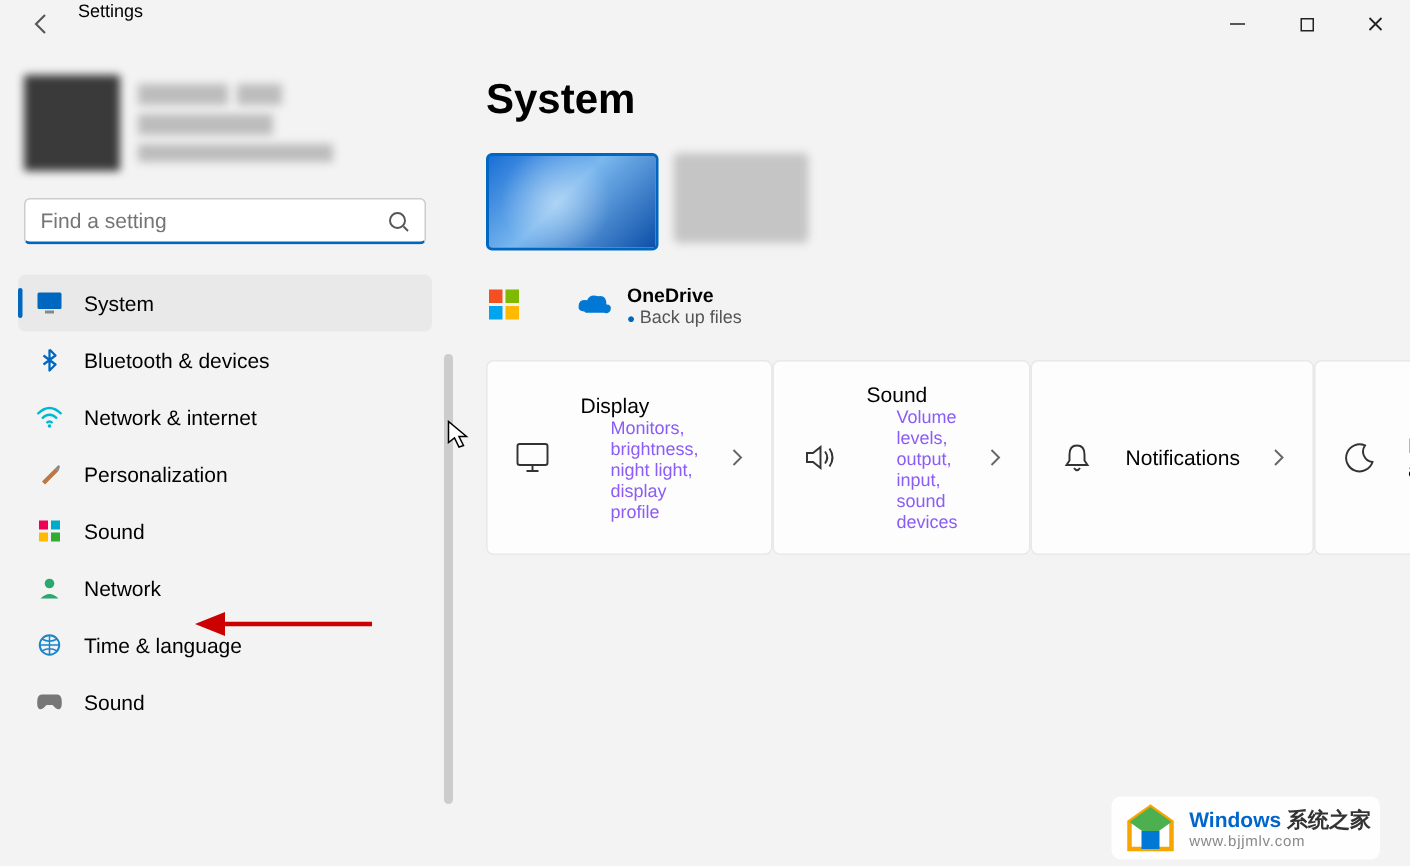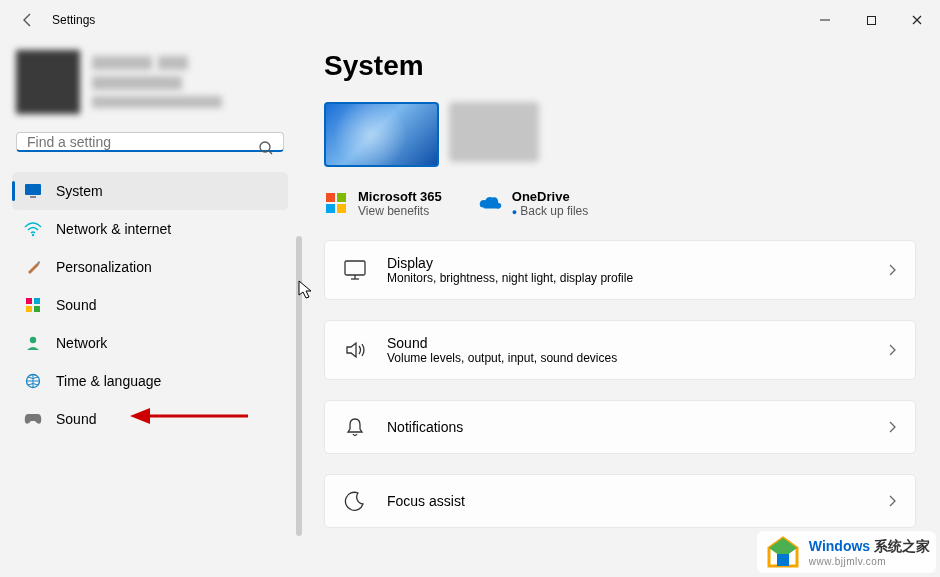--- a/index.html
+++ b/index.html
@@ -1,19 +1,19 @@
 <!DOCTYPE html>
 <html><head>
 <meta charset="utf-8">
 <style>
 * { margin: 0; padding: 0; box-sizing: border-box; font-family: "Segoe UI", sans-serif; }
 body { width: 940px; height: 577px; background: #f3f3f3; overflow: hidden; position: relative; }
 
 
-.titlebar { height: 40px; display: flex; align-items: center; padding: 0 0 0 12px; }
+.titlebar { height: 40px; display: flex; align-items: flex-start; padding: 0 0 0 12px; }
 .back-btn { width: 32px; height: 32px; display: flex; align-items: center; justify-content: center; cursor: pointer; border-radius: 4px; color: #555; }
 .app-title { margin-left: 8px; font-size: 12px; color: #000; }
 .win-controls { margin-left: auto; display: flex; }
 .win-btn { width: 46px; height: 32px; display: flex; align-items: center; justify-content: center; cursor: pointer; color: #222; }
 
 
 .container { display: flex; height: calc(100% - 40px); }
 .sidebar { width: 300px; padding: 10px 12px 0 12px; position: relative; }
 .main { flex: 1; padding: 10px 24px 0 24px; overflow: hidden; }
 
@@ -21,21 +21,21 @@
 .user-block { display: flex; gap: 12px; margin-bottom: 18px; padding-left: 4px; }
 .user-avatar { width: 64px; height: 64px; background: #3a3a3a; filter: blur(3px); }
 .user-texts { display: flex; flex-direction: column; justify-content: center; gap: 6px; }
 .blur-line { background: #bcbcbc; filter: blur(3px); }
 .blur-line.a { width: 60px; height: 14px; }
 .blur-line.b { width: 90px; height: 14px; }
 .blur-line.c { width: 130px; height: 12px; }
 
 
 .search-wrap { position: relative; margin: 0 4px 20px 4px; }
-.search-input { width: 100%; height: 20px; border: 1px solid #ccc; border-bottom: 2px solid #0067c0; border-radius: 4px; background: #fff; padding: 0 34px 0 10px; font-size: 14px; outline: none; }
+.search-input { width: 100%; height: 31px; border: 1px solid #ccc; border-bottom: 2px solid #0067c0; border-radius: 4px; background: #fff; padding: 0 34px 0 10px; font-size: 14px; outline: none; }
 .search-icon { position: absolute; right: 10px; top: 8px; color: #555; }
 
 
 .nav { }
 .nav-item { display: flex; align-items: center; gap: 14px; height: 38px; padding: 0 12px; border-radius: 5px; cursor: pointer; font-size: 14px; color: #000; position: relative; }
 .nav-item.active { background: #e9e9e9; }
 .nav-item.active::before { content: ""; position: absolute; left: 0; top: 9px; bottom: 9px; width: 3px; background: #0067c0; border-radius: 2px; }
 .nav-icon { width: 18px; height: 18px; display: inline-flex; align-items: center; justify-content: center; }
 
 
@@ -57,30 +57,30 @@
 
 .status-row { display: flex; gap: 36px; margin-bottom: 22px; }
 .status-item { display: flex; align-items: flex-start; gap: 10px; }
 .status-icon { width: 24px; height: 24px; margin-top: 2px; }
 .status-texts { font-size: 13px; }
 .status-title { font-weight: 600; color: #000; }
 .status-sub { color: #555; font-size: 12px; }
 .bullet { color: #0067c0; font-size: 9px; margin-right: 3px; }
 
 
-.cards { display: flex; flex-direction: column; gap: 20px; }
+.cards { display: flex; flex-direction: row; gap: 0; }
 .card { background: #fdfdfd; border: 1px solid #e8e8e8; border-radius: 5px; padding: 14px 18px; display: flex; align-items: center; gap: 20px; cursor: pointer; }
 .card-icon { width: 24px; height: 24px; color: #333; display:flex; align-items:center; justify-content:center; }
 .card-body { flex: 1; }
 .card-title { font-size: 14px; color: #000; }
-.card-sub { font-size: 12px; color: #000000; }
+.card-sub { font-size: 12px; color: #8b5cf6; margin-left: 20px; }
 .chevron { color: #666; }
 
 
-.watermark { position: absolute; right: 4px; bottom: 4px; display: flex; align-items: center; gap: 6px; background: rgba(255,255,255,0.85); padding: 3px 6px; border-radius: 6px; font-size: 11px; justify-content: space-between; }
+.watermark { position: absolute; right: 20px; bottom: 4px; display: flex; align-items: center; gap: 6px; background: rgba(255,255,255,0.85); padding: 3px 6px; border-radius: 6px; font-size: 11px; justify-content: space-between; }
 .wm-logo { width: 40px; height: 36px; }
 .wm-texts .t1 { font-size: 14px; font-weight: 600; color: #06c; }
 .wm-texts .t1 .cn { color: #333; }
 .wm-texts .t2 { font-size: 10px; color: #888; letter-spacing: .5px; }
 
 
 .cursor { position: absolute; left: 298px; top: 280px; pointer-events: none; }
 </style>
 </head>
 <body>
@@ -139,20 +139,28 @@
         <span class="nav-icon">
             <svg width="18" height="16" viewBox="0 0 18 16">
               <rect x="1" y="1" width="16" height="11" rx="1" fill="#0067c0"></rect>
               <rect x="6" y="13" width="6" height="2" fill="#888"></rect>
             </svg>
           </span>
         <span>System</span>
       </div>
       <div class="nav-item">
         <span class="nav-icon">
+            <svg width="16" height="16" viewBox="0 0 16 16">
+              <path d="M8 1 L12 5 L8 8 L12 11 L8 15 V1 M8 8 L4 5 M8 8 L4 11" stroke="#0067c0" stroke-width="1.5" fill="none" stroke-linejoin="round"></path>
+            </svg>
+          </span>
+        <span>Bluetooth &amp; devices</span>
+      </div>
+      <div class="nav-item">
+        <span class="nav-icon">
             <svg width="18" height="16" viewBox="0 0 18 16">
               <path d="M1 6 Q9 -2 17 6 M4 9 Q9 4 14 9 M7 12 Q9 10 11 12" stroke="#00b7d4" stroke-width="1.6" fill="none"></path>
               <circle cx="9" cy="14" r="1.2" fill="#00b7d4"></circle>
             </svg>
           </span>
         <span>Network &amp; internet</span>
       </div>
       <div class="nav-item">
         <span class="nav-icon">
             <svg width="16" height="16" viewBox="0 0 16 16">
@@ -213,24 +221,20 @@
     </div>
 
     <div class="status-row">
       <div class="status-item">
         <svg class="status-icon" width="24" height="24" viewBox="0 0 24 24">
             <rect x="2" y="2" width="9" height="9" fill="#f25022"></rect>
             <rect x="13" y="2" width="9" height="9" fill="#7fba00"></rect>
             <rect x="2" y="13" width="9" height="9" fill="#00a4ef"></rect>
             <rect x="13" y="13" width="9" height="9" fill="#ffb900"></rect>
           </svg>
-        <div class="status-texts">
-          <div class="status-title">Microsoft 365</div>
-          <div class="status-sub">View benefits</div>
-        </div>
       </div>
       <div class="status-item">
         <svg class="status-icon" width="26" height="18" viewBox="0 0 26 18">
             <path d="M6 14 Q1 14 2 9 Q3 5 8 6 Q10 1 16 3 Q22 2 22 9 Q26 9 25 13 Q24 16 20 15 H7 Z" fill="#0078d4"></path>
           </svg>
         <div class="status-texts">
           <div class="status-title">OneDrive</div>
           <div class="status-sub"><span class="bullet">●</span><span>Back up files</span></div>
         </div>
       </div>

